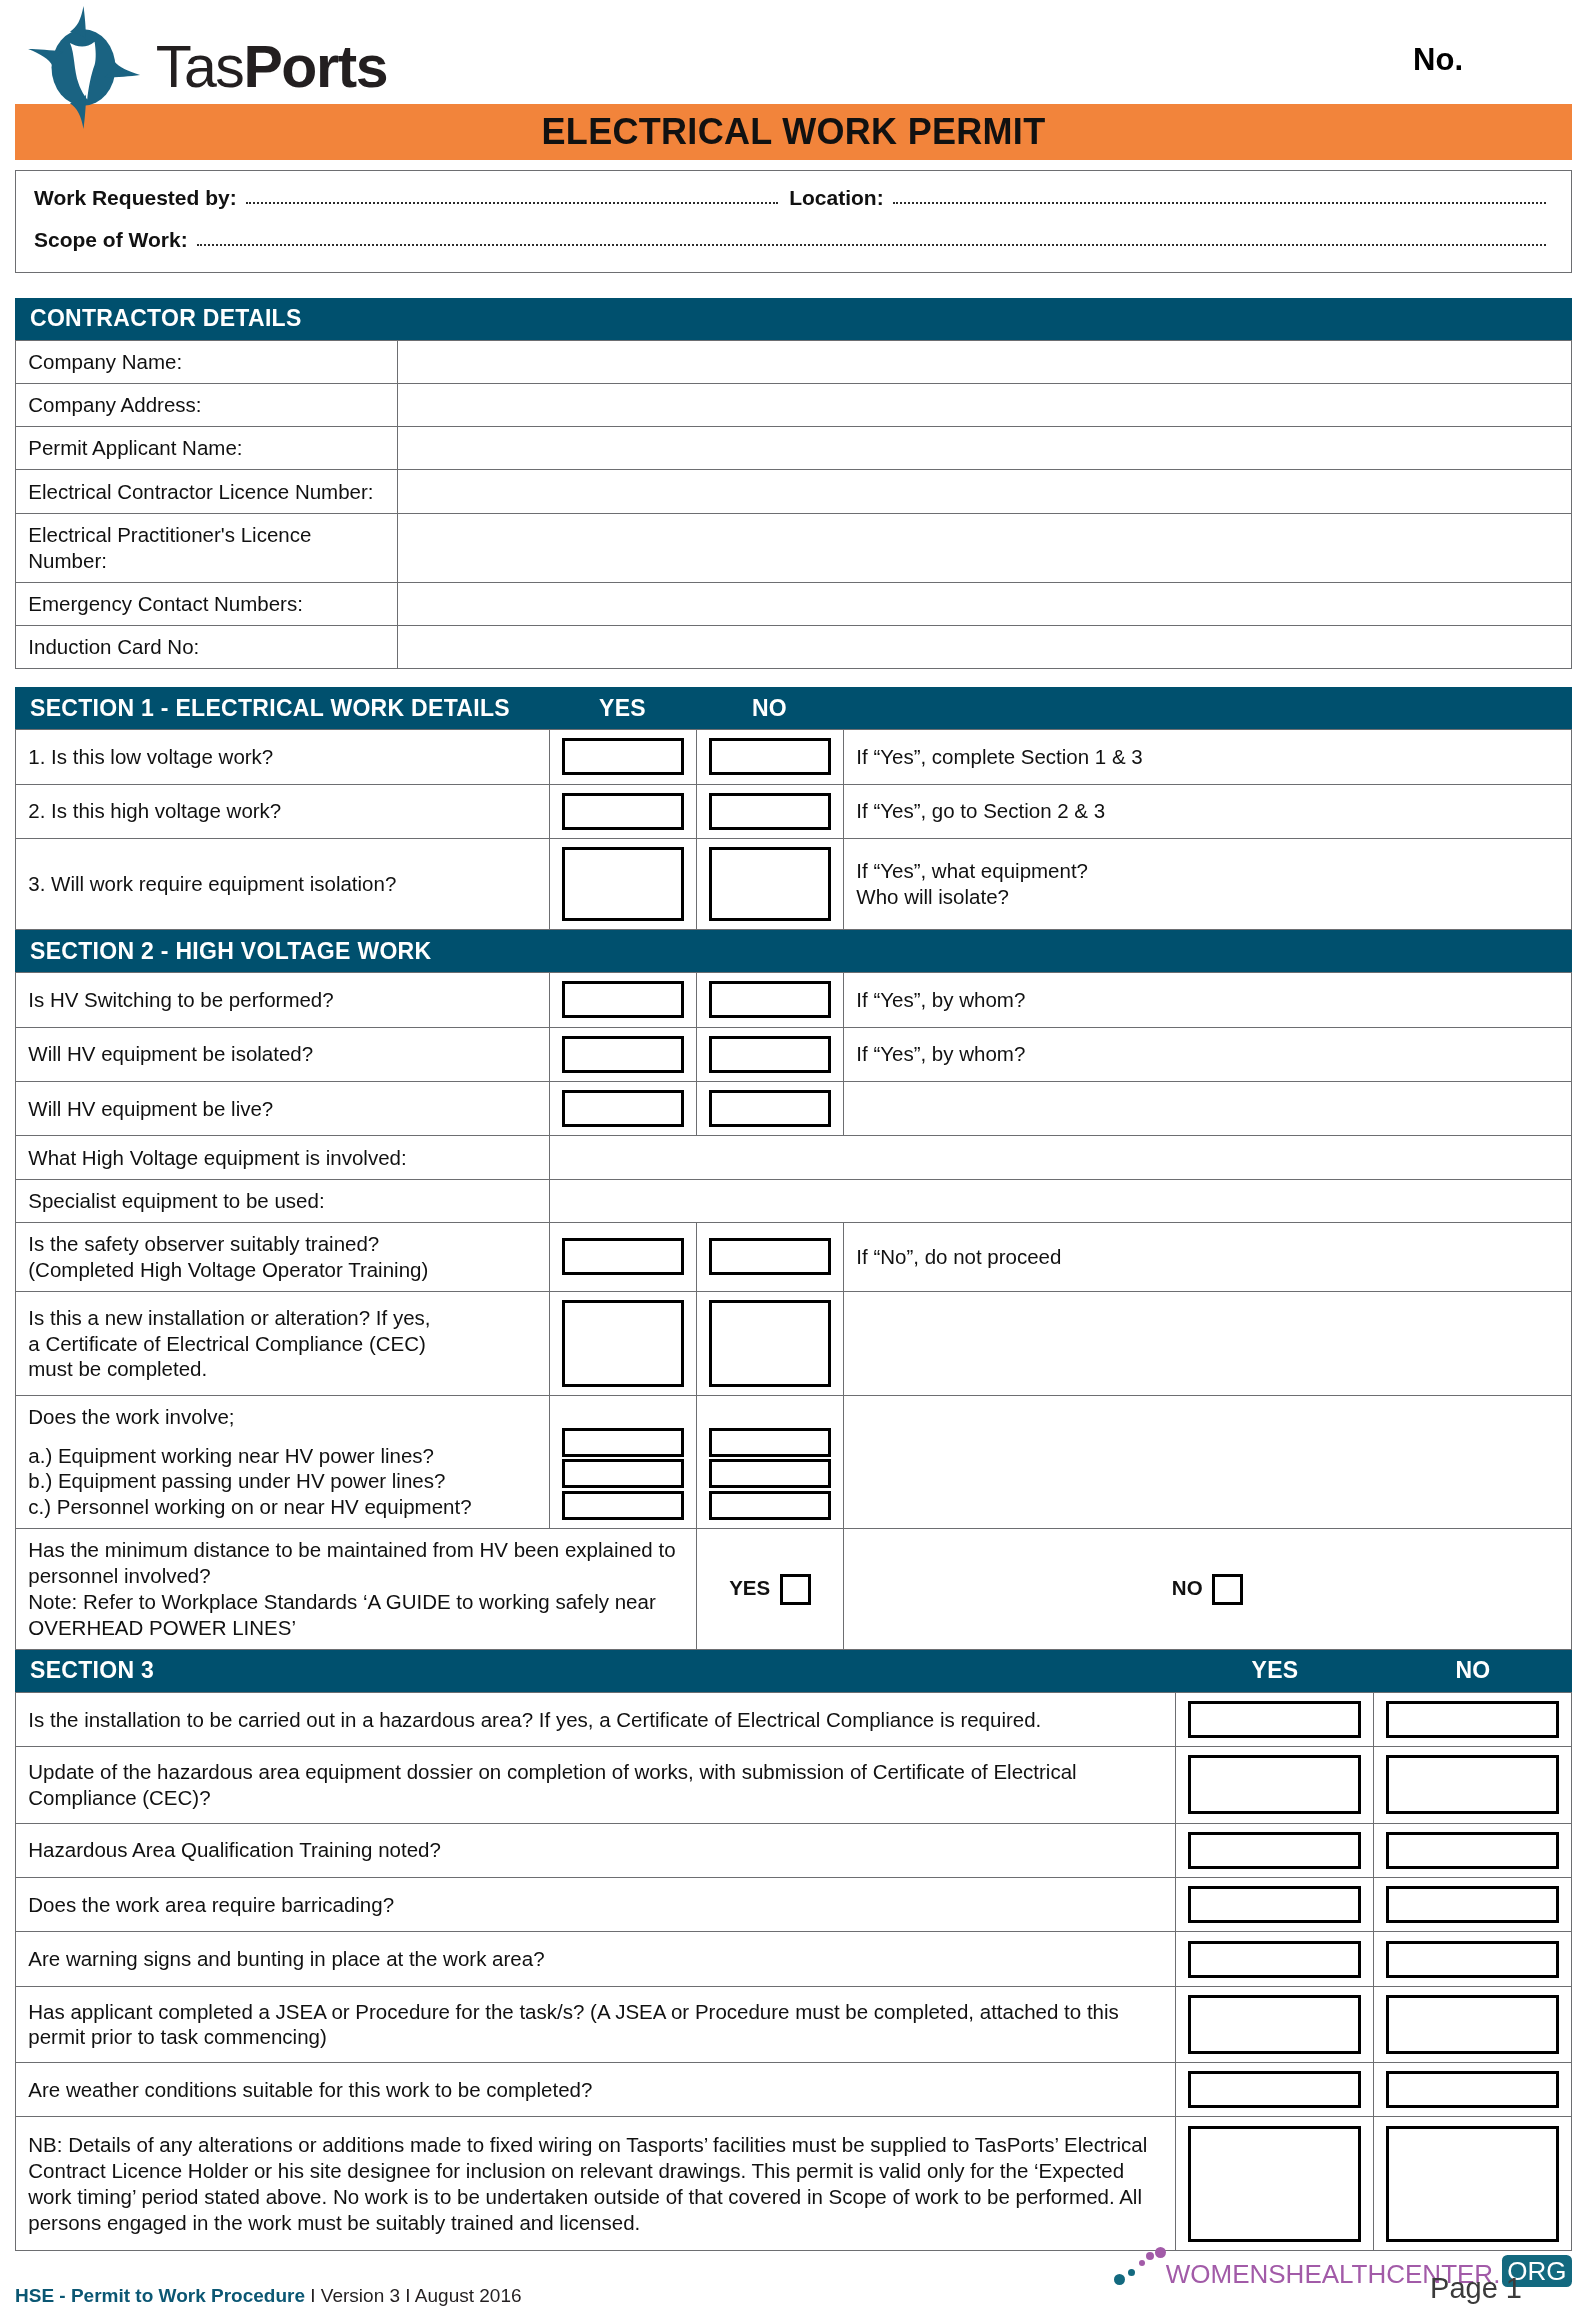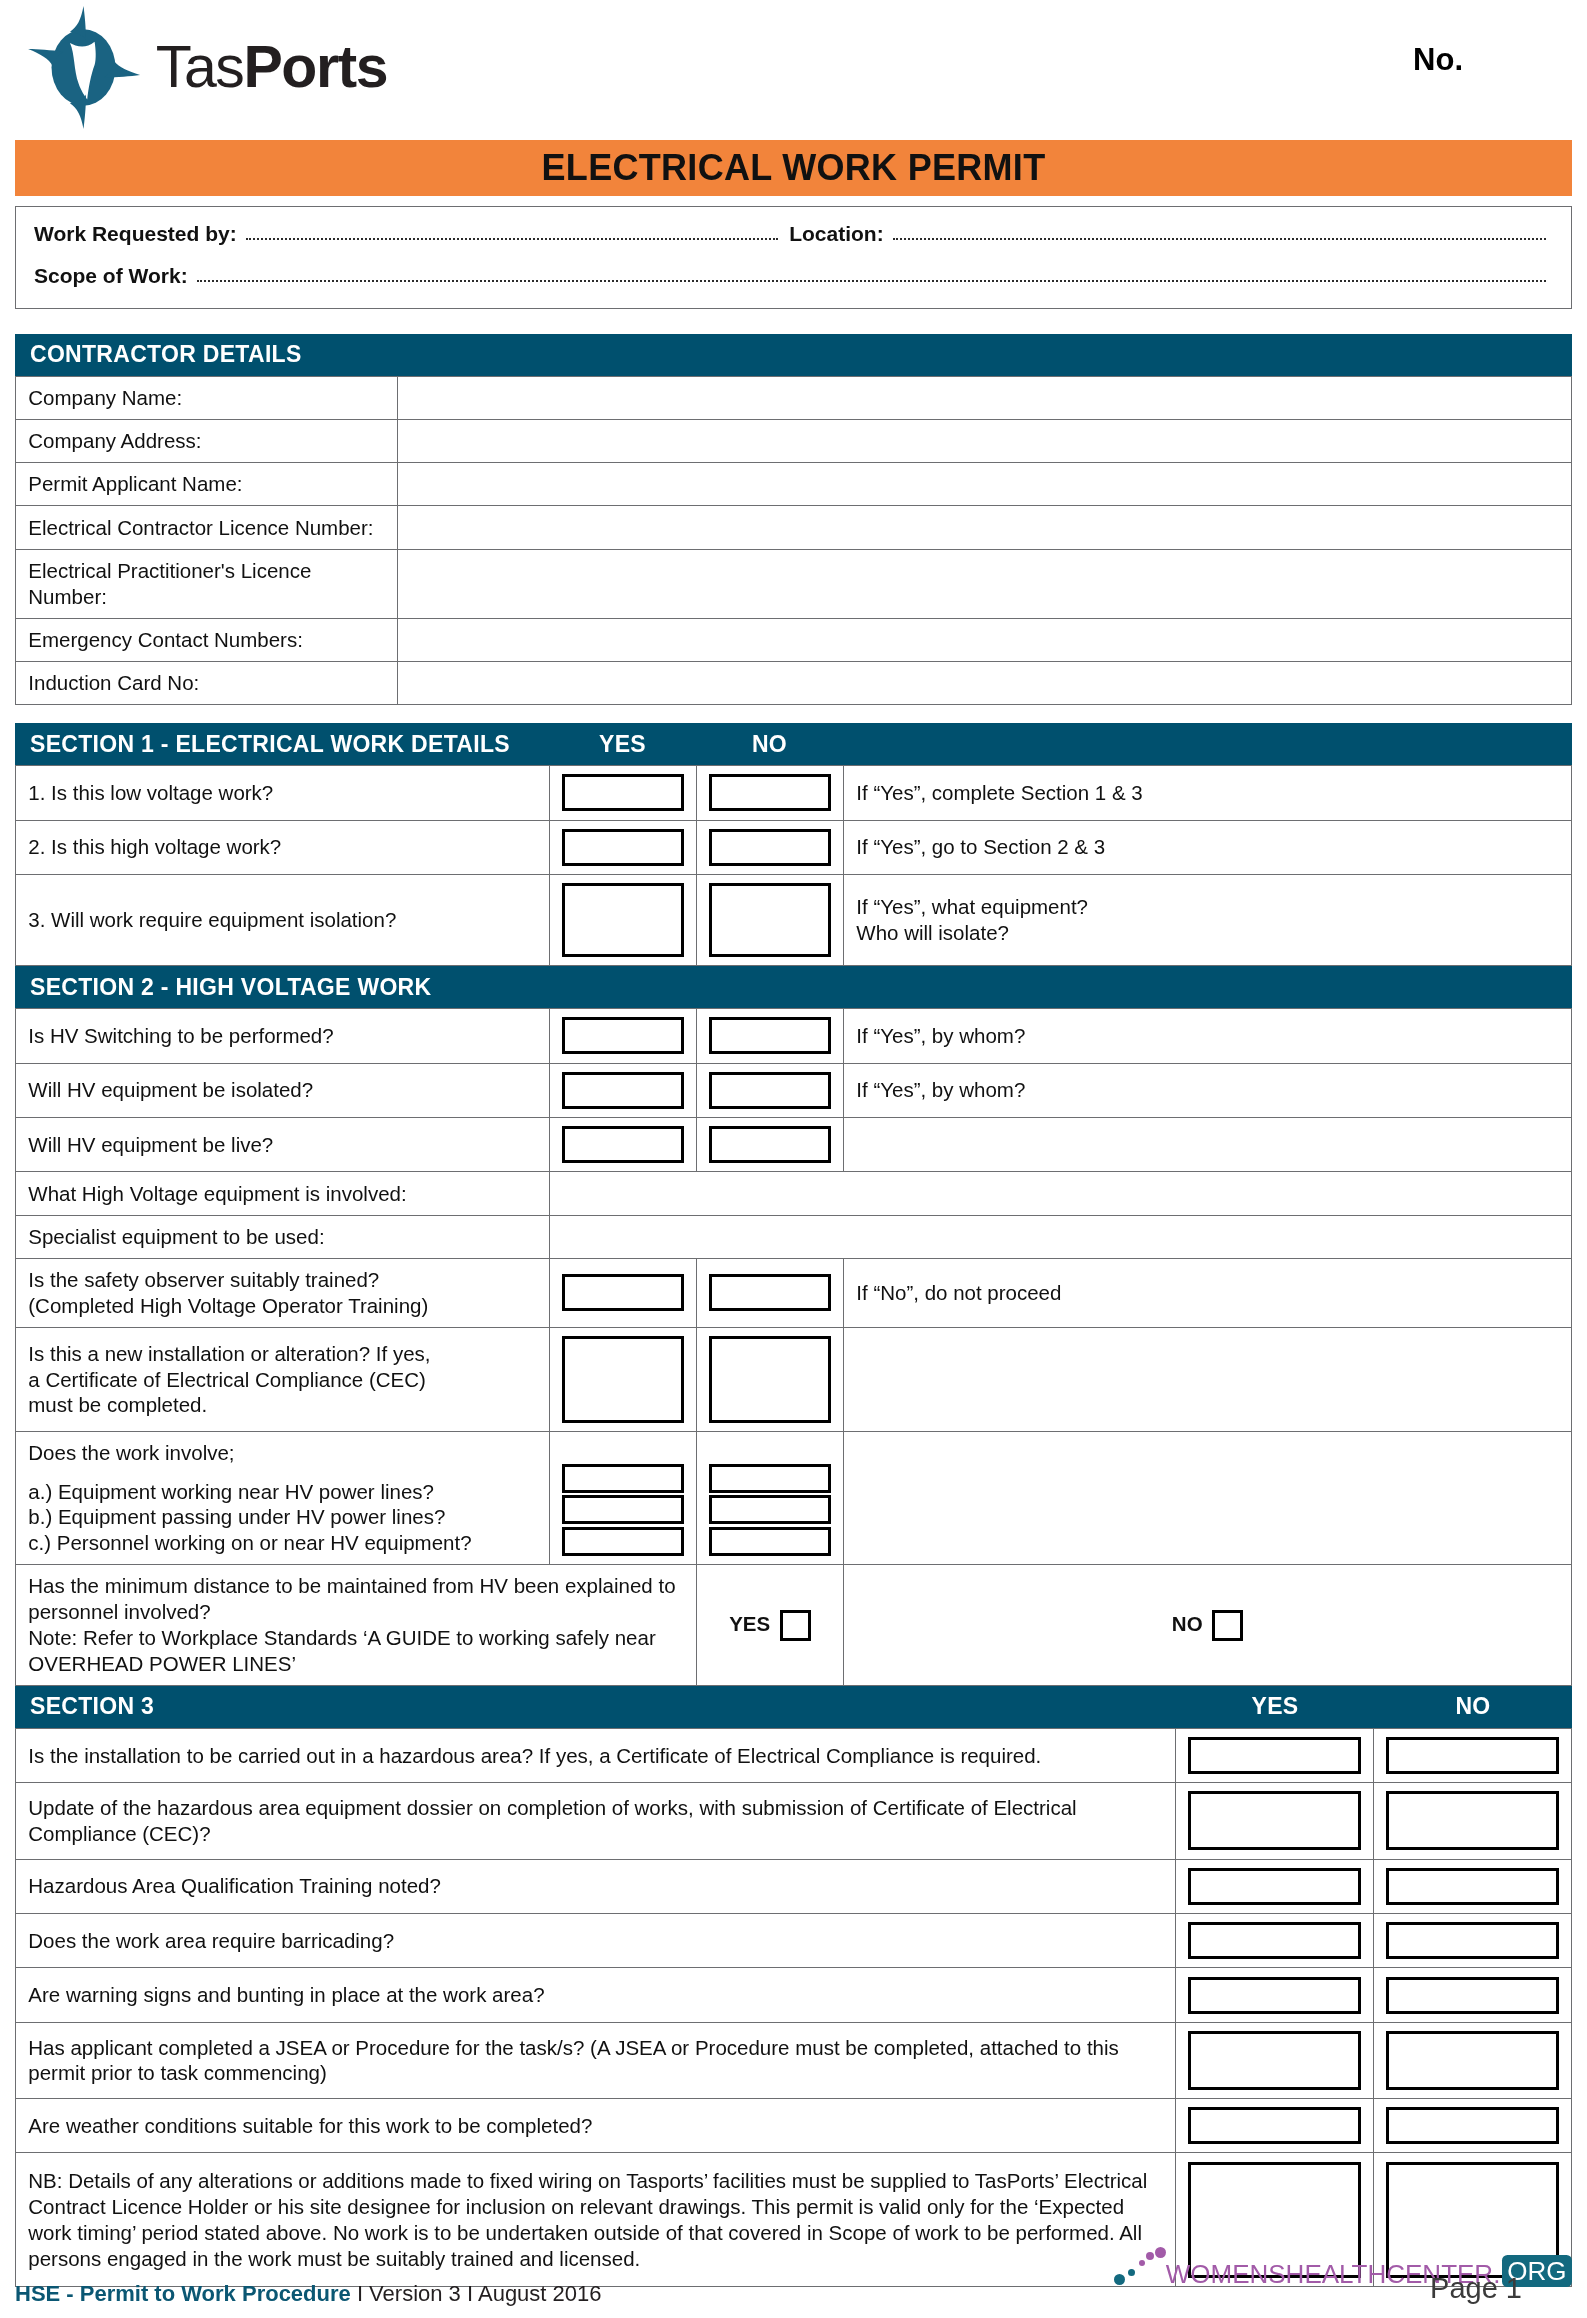--- a/index.html
+++ b/index.html
@@ -11,21 +11,21 @@
   }
   .page{
     position:relative;
     width:1587px;
     min-height:2319px;
     box-sizing:border-box;
     padding:0 15px;
   }
 
   
-  .masthead{position:relative;height:140px;}
+  .masthead{position:relative;height:104px;}
   .logo-wrap{position:absolute;left:6.8px;top:5.5px;display:flex;align-items:center;gap:11px;}
   .logo-mark{width:123px;height:123px;display:block;}
   .logo-text{
     font-size:59px;line-height:1;font-weight:400;color:#231f20;
     letter-spacing:-1.4px;font-family:"Liberation Sans", sans-serif;
   }
   .logo-text b{font-weight:700;}
   .permit-no{
     position:absolute;right:109px;top:42px;
     font-size:31px;font-weight:700;color:#000;
@@ -103,21 +103,21 @@
   
   .yn-inline{font-size:22px;font-weight:700;text-align:center;}
 
   
   .footer{
     position:absolute;
     left:15px;right:15px;bottom:12.3px;
     display:flex;align-items:flex-end;justify-content:space-between;
     height:48px;
   }
-  .footer-left{font-size:22px;color:#231f20;}
+  .footer-left{font-size:19px;color:#231f20;}
   .footer-left b{color:#0b5773;font-weight:700;}
   .footer-right{position:relative;width:355px;height:48px;}
 
   
   .wm{position:absolute;right:0;bottom:20px;display:flex;align-items:flex-end;}
   .wm-dots{position:relative;width:49px;height:40px;margin-right:4.1px;}
   .wm-dots i{position:absolute;border-radius:50%;display:block;}
   .wm-word{font-size:26px;color:#a25ba8;letter-spacing:0px;line-height:1;font-family:"Liberation Sans",sans-serif;}
   .wm-org{
     background:#13697f;color:#fff;font-size:26px;line-height:1;

